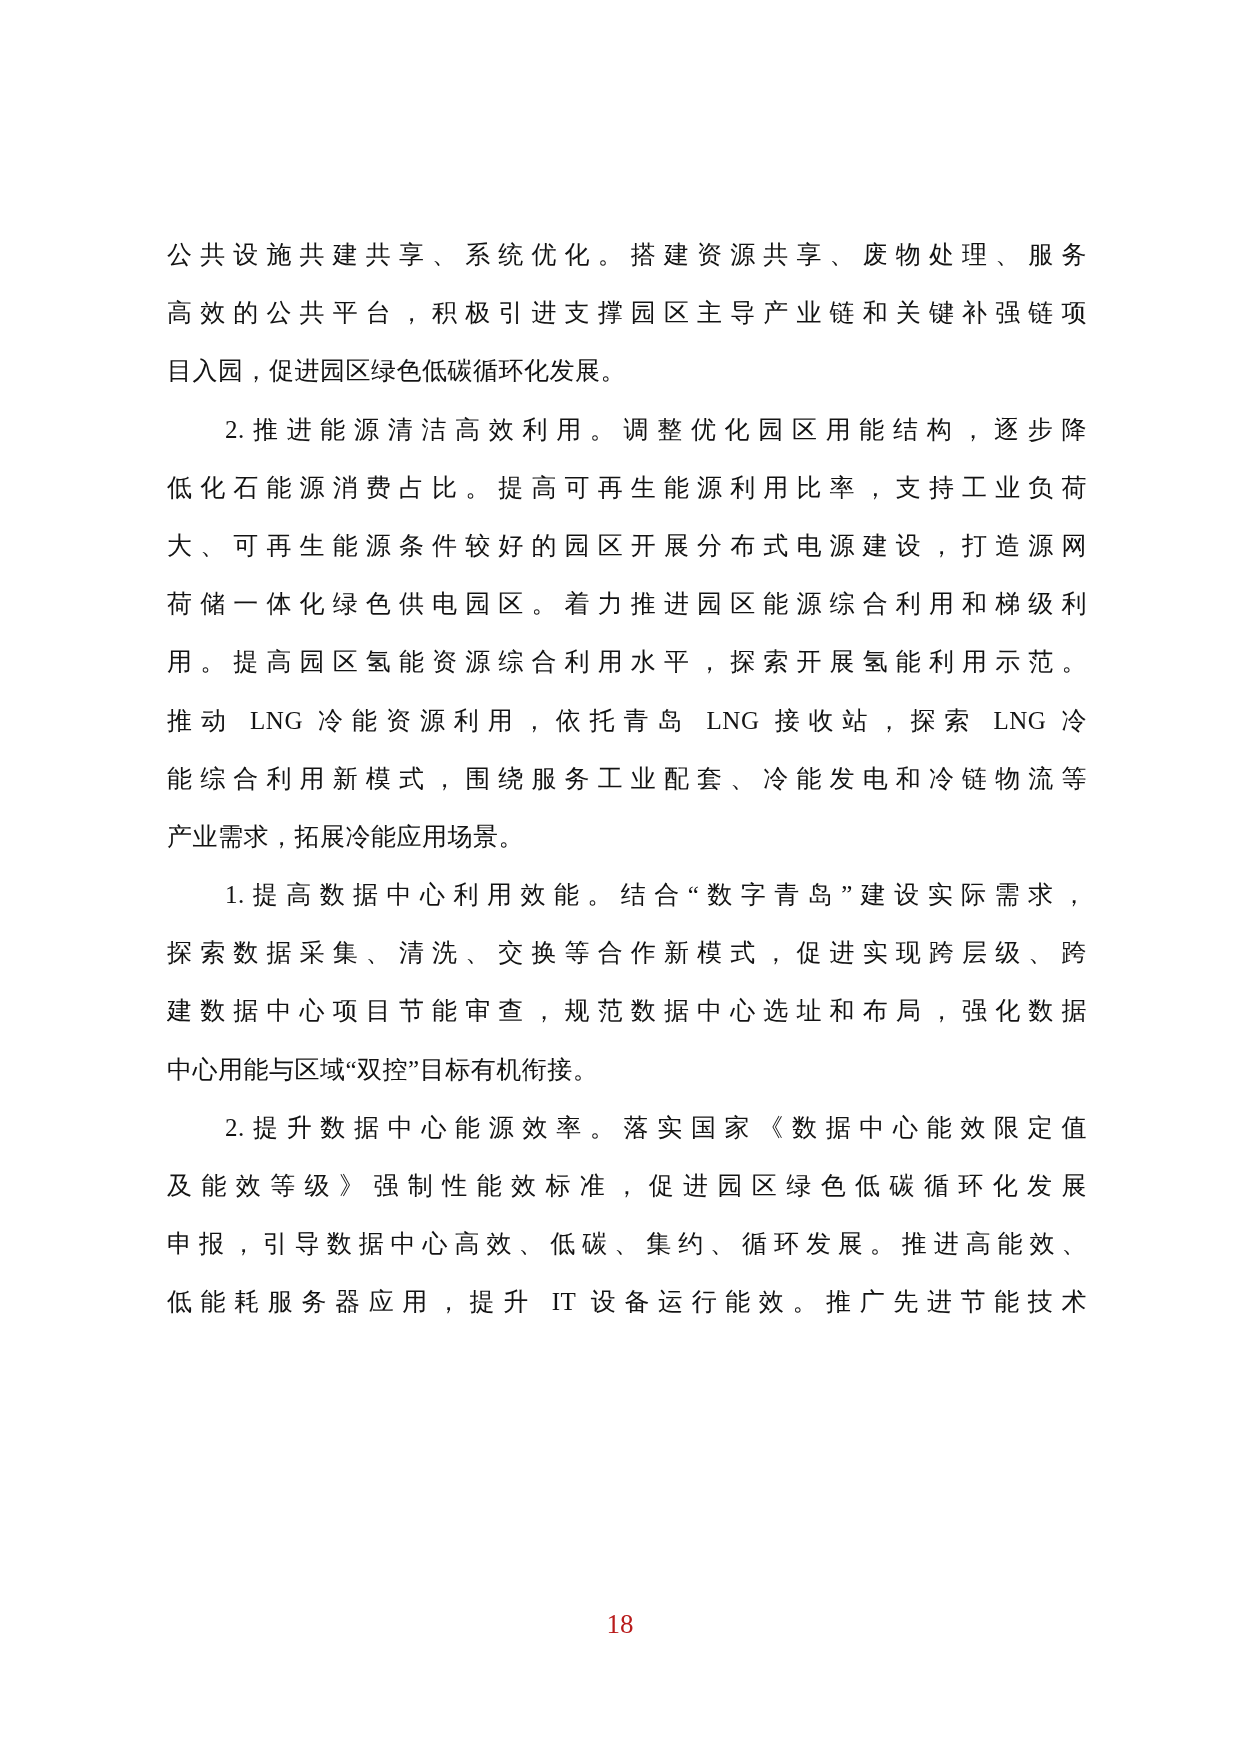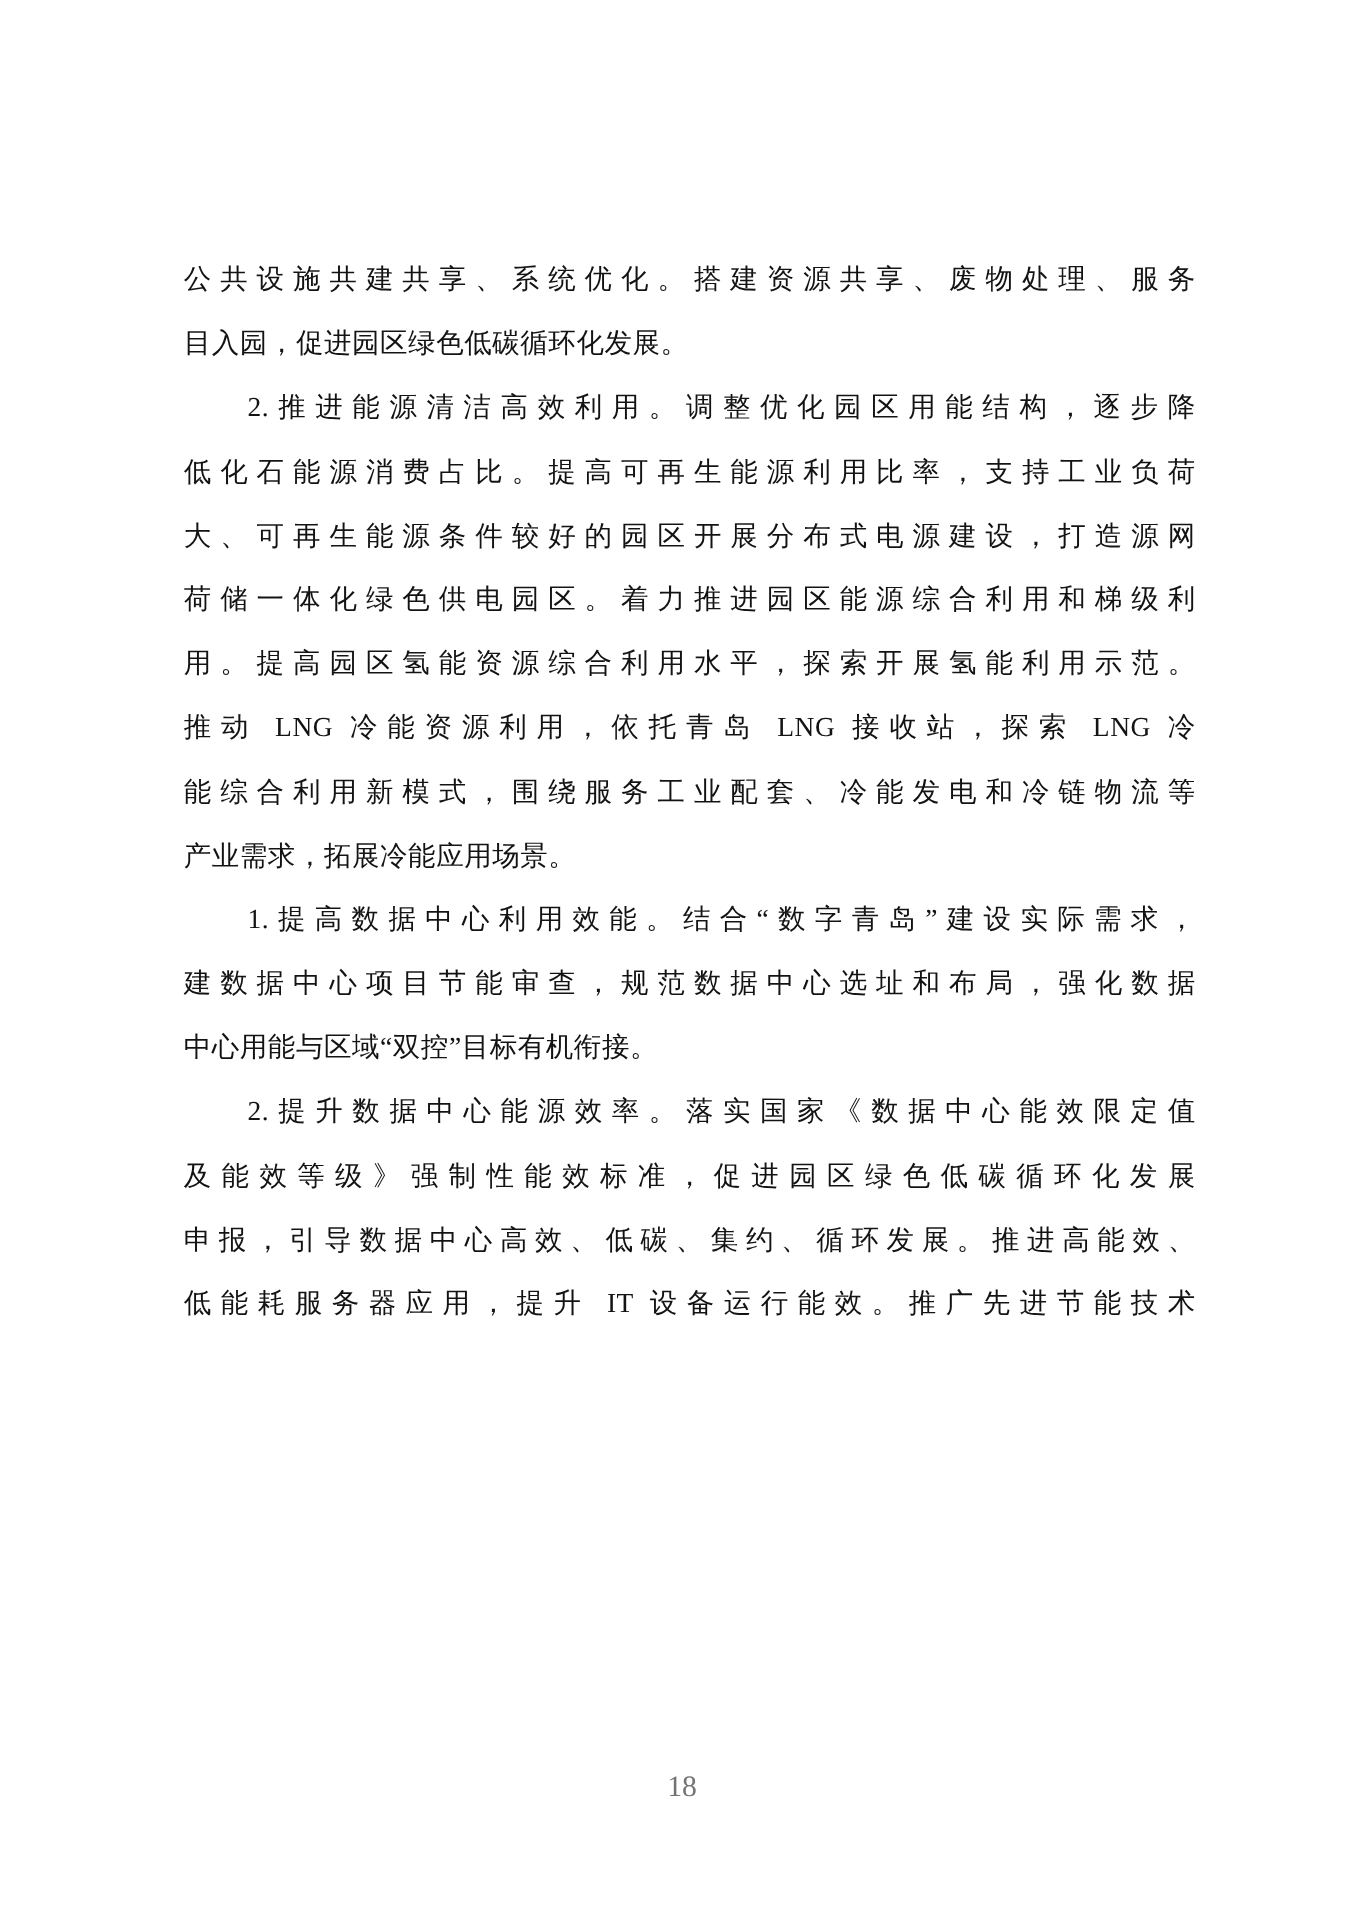--- a/index.html
+++ b/index.html
@@ -43,39 +43,41 @@
   }
   .page-number {
     position: absolute;
     left: 0;
     right: 0;
     top: 1604px;
     height: 40px;
     line-height: 40px;
     text-align: center;
     font-size: 27px;
-    color: #737373;
+    color: #b91c1c;
   }
 </style>
 </head>
 <body>
 
 <div class="page">
   <div class="content">
     <div class="line">公共设施共建共享、系统优化。搭建资源共享、废物处理、服务</div>
+    <div class="line">高效的公共平台，积极引进支撑园区主导产业链和关键补强链项</div>
     <div class="line end">目入园，促进园区绿色低碳循环化发展。</div>
     <div class="line ind">2.推进能源清洁高效利用。调整优化园区用能结构，逐步降</div>
     <div class="line">低化石能源消费占比。提高可再生能源利用比率，支持工业负荷</div>
     <div class="line">大、可再生能源条件较好的园区开展分布式电源建设，打造源网</div>
     <div class="line">荷储一体化绿色供电园区。着力推进园区能源综合利用和梯级利</div>
     <div class="line">用。提高园区氢能资源综合利用水平，探索开展氢能利用示范。</div>
     <div class="line">推动 LNG 冷能资源利用，依托青岛 LNG 接收站，探索 LNG 冷</div>
     <div class="line">能综合利用新模式，围绕服务工业配套、冷能发电和冷链物流等</div>
     <div class="line end">产业需求，拓展冷能应用场景。</div>
     <div class="line ind">1.提高数据中心利用效能。结合“数字青岛”建设实际需求，</div>
+    <div class="line">探索数据采集、清洗、交换等合作新模式，促进实现跨层级、跨</div>
     <div class="line">建数据中心项目节能审查，规范数据中心选址和布局，强化数据</div>
     <div class="line end">中心用能与区域“双控”目标有机衔接。</div>
     <div class="line ind">2.提升数据中心能源效率。落实国家《数据中心能效限定值</div>
     <div class="line">及能效等级》强制性能效标准，促进园区绿色低碳循环化发展</div>
     <div class="line">申报，引导数据中心高效、低碳、集约、循环发展。推进高能效、</div>
     <div class="line">低能耗服务器应用，提升 IT 设备运行能效。推广先进节能技术</div>
   </div>
   <div class="page-number">18</div>
 </div>
 

